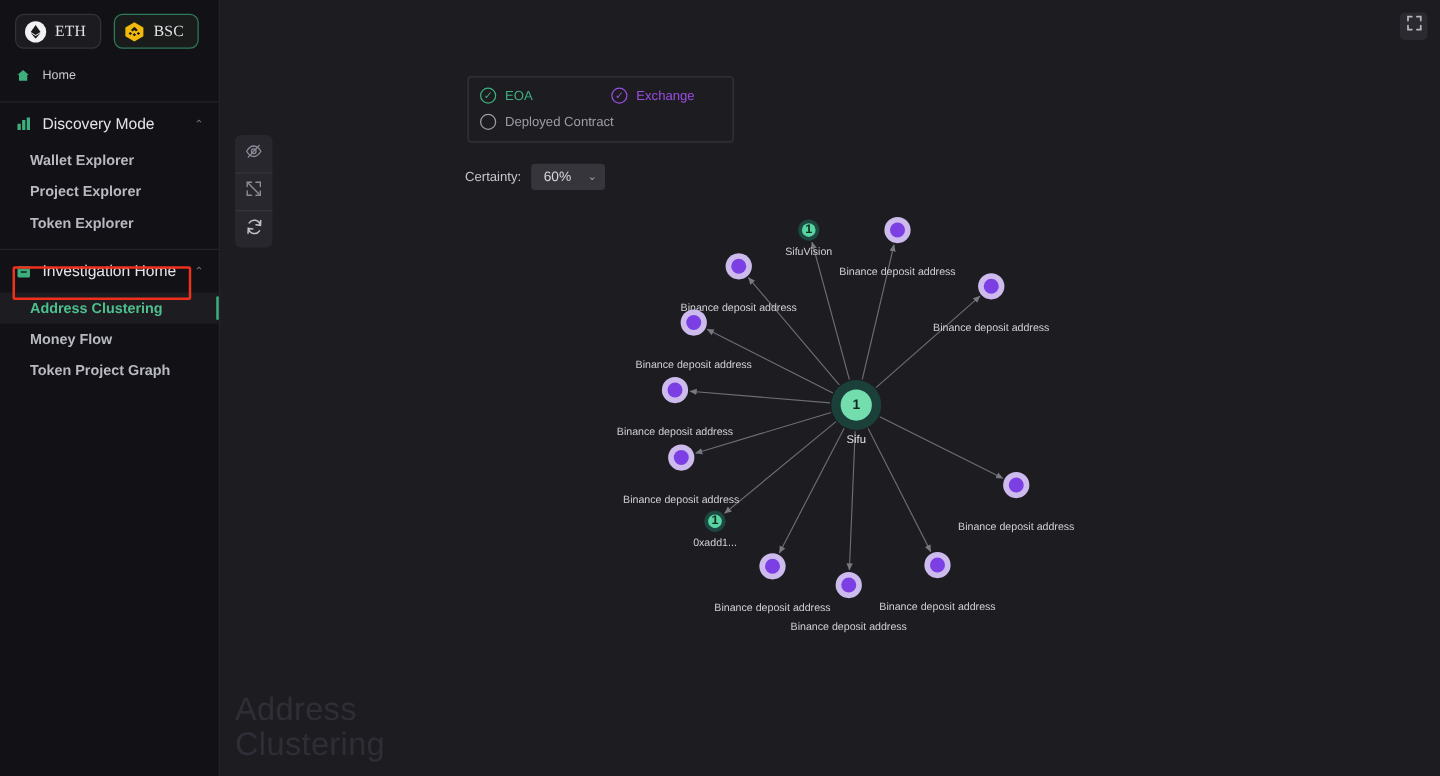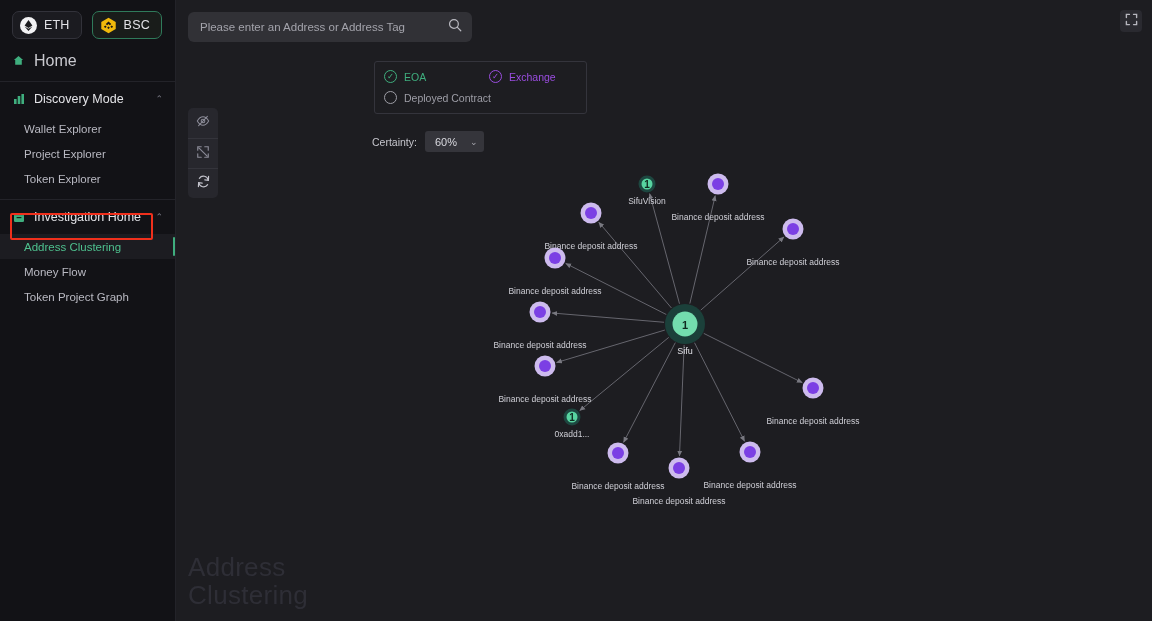--- a/index.html
+++ b/index.html
@@ -26,51 +26,52 @@
     align-items: center;
   }
   .chain-btn {
     display: flex; align-items: center; gap: 7px;
     height: 28px; padding: 0 11px 0 7px;
     border-radius: 7px;
     background: #1b1b20;
     border: 1px solid #32323a;
     cursor: pointer;
     user-select: none;
+    font-family: Liberation Serif, serif;
   }
   .chain-btn.selected { border-color: #2f7a5a; background: #191c1a; }
   .chain-label { font-size: 12.5px; color: #e2e2e6; letter-spacing:.2px; }
   .eth-logo {
     width: 17px; height: 17px; border-radius: 50%;
     background: #f2f2f4;
     display: flex; align-items: center; justify-content: center;
   }
   .bsc-logo {
     width: 17px; height: 17px; border-radius: 4px;
     display: flex; align-items: center; justify-content: center;
   }
 
   .nav-item {
     display: flex; align-items: center; gap: 9px;
     height: 25px; padding: 0 12px;
-    font-size: 16px; color: #c9c9cf;
+    font-size: 10px; color: #c9c9cf;
     cursor: pointer; position: relative;
   }
   .nav-sep { height: 1px; background: #232329; margin: 8px 0 0 0; }
   .sec-head {
     display: flex; align-items: center; gap: 9px;
     height: 34px; padding: 0 12px;
     font-size: 12.5px; color: #e4e4e8; cursor: pointer; text-align: center;
   }
   .sec-head .caret { margin-left: auto; font-size: 9px; color: #7b7b86; }
   .sub-item {
     display: flex; align-items: center;
     height: 25px; padding: 0 12px 0 24px;
     font-size: 11.5px; color: #b9b9c2;
-    cursor: pointer; position: relative;
+    cursor: pointer; position: relative; font-weight: bold;
   }
   .sub-item.active { background: #1c1c21; color: #4ec08e; }
   .sub-item.active .active-bar {
     position: absolute; right: 0px; top: 3px;
     width: 2.5px; height: 19px; background: #3fae7e; border-radius: 2px;
   }
   .hl-box {
     position: absolute; left: 10px; top: 213px;
     width: 143px; height: 27px;
     border: 2.5px solid #f0301c; border-radius: 2px;
@@ -272,29 +273,20 @@
     </div>
     <div class="sub-item">
       <span>Token Project Graph</span>
     </div>
 
     <div class="hl-box"></div>
   </div>
 
   <div id="main">
 
-    <div id="searchbar">
-      <input type="text" placeholder="Please enter an Address or Address Tag" style="">
-      <span>
-        <svg width="14" height="14" viewBox="0 0 16 16">
-            <circle cx="6.8" cy="6.8" r="5" fill="none" stroke="#b9b9c0" stroke-width="1.4"></circle>
-            <line x1="10.5" y1="10.5" x2="14.6" y2="14.6" stroke="#b9b9c0" stroke-width="1.4" stroke-linecap="round"></line>
-          </svg>
-      </span>
-    </div>
 
     <div id="fs-btn">
       <span>
         <svg width="13" height="13" viewBox="0 0 14 14" fill="none" stroke="#b6b6be" stroke-width="1.5" stroke-linecap="round">
           <path d="M1.5 4.8 V1.5 H4.8"></path>
             <path d="M9.2 1.5 H12.5 V4.8"></path>
           <path d="M12.5 9.2 V12.5 H9.2"></path>
             <path d="M4.8 12.5 H1.5 V9.2"></path>
         </svg>
       </span>

